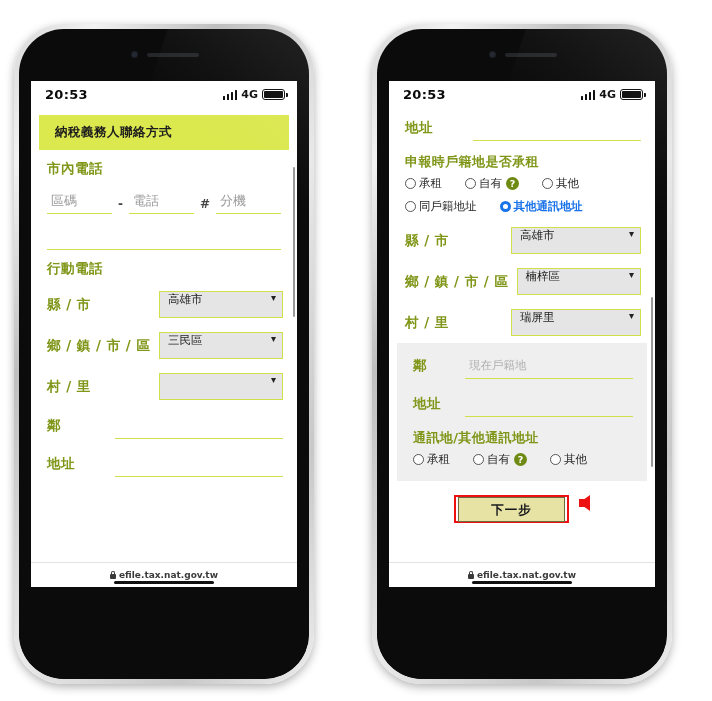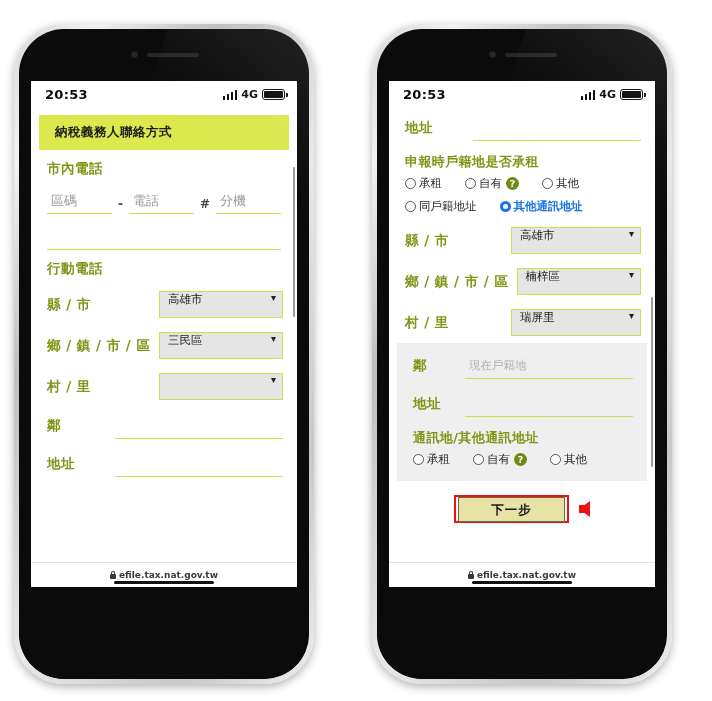--- a/index.html
+++ b/index.html
@@ -343,21 +343,20 @@
 
   .gray-panel {
     background: #efefef;
     margin: 0 8px;
     padding: 4px 0 8px 0;
   }
 
   
   .next-wrap {
     display: flex;
-    align-items: center;
     justify-content: center;
     gap: 10px;
     padding: 14px 0 6px 0;
     position: relative;
   }
   .next-hl {
     border: 2.2px solid #ee1111;
     padding: 2px;
     display: inline-block;
   }

